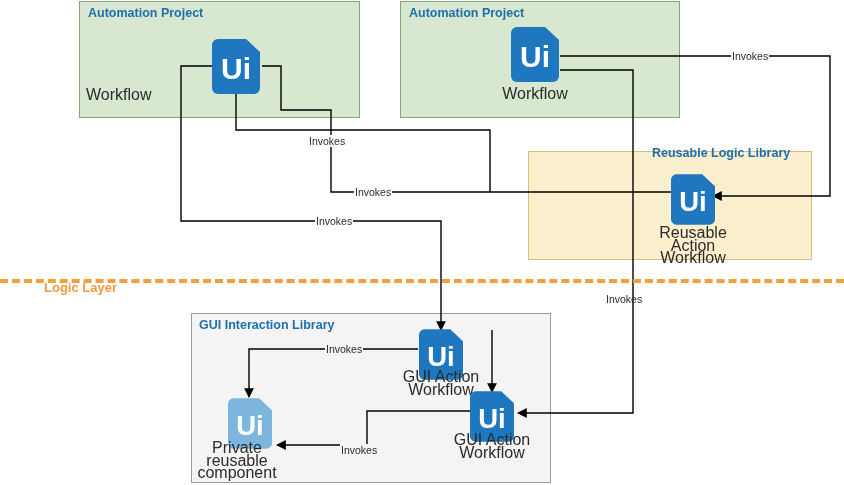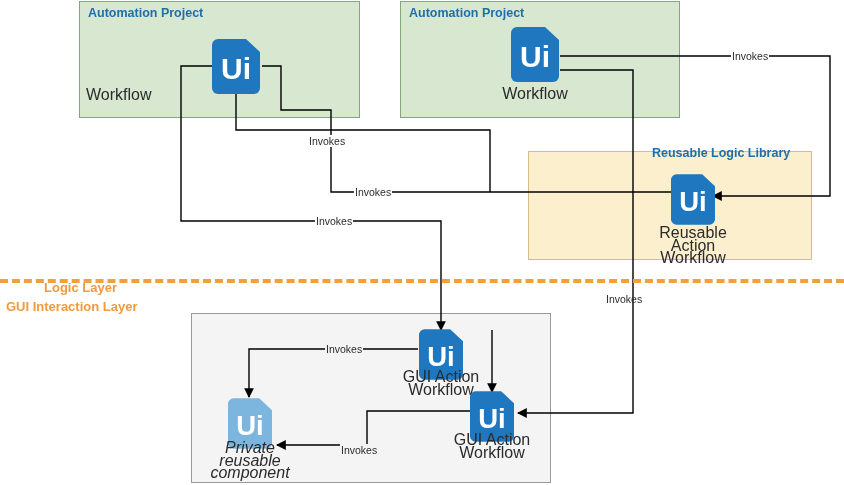--- a/index.html
+++ b/index.html
@@ -43,20 +43,21 @@
   <div class="box box-green" style="left:79px;top:1px;width:281px;height:117px;"></div>
   <div class="box-title" style="left:88px;top:6px;">Automation Project</div>
 
   <div class="box box-green" style="left:400px;top:1px;width:280px;height:117px;"></div>
   <div class="box-title" style="left:409px;top:6px;">Automation Project</div>
 
   <div class="box box-yellow" style="left:528px;top:151px;width:284px;height:109px;"></div>
   <div class="box-title" style="left:652px;top:146px;">Reusable Logic Library</div>
 
   <div class="box box-gray" style="left:191px;top:313px;width:360px;height:170px;"></div>
+  <div class="box-title" style="left:199px;top:318px;">GUI Interaction Library</div>
 
   <svg class="edges" viewBox="0 0 844 485" xmlns="http://www.w3.org/2000/svg">
     <defs>
       <marker id="arrow" viewBox="0 0 10 10" refX="9" refY="5" markerWidth="7" markerHeight="7" orient="auto-start-reverse">
         <path d="M 0 0 L 10 5 L 0 10 z" fill="#000000"></path>
       </marker>
     </defs>
     <g fill="none" stroke="#000000" stroke-width="1.4">
 
       <path d="M 212,66 L 181,66 L 181,221 L 441,221 L 441,330" marker-end="url(#arrow)"></path>
@@ -127,20 +128,19 @@
   </div>
   <div class="caption" style="left:447px;top:434px;width:90px;">GUI Action
 Workflow</div>
 
   <div class="uipath" style="left:228px;top:398px;">
     <svg width="44" height="51" viewBox="0 0 48 55" xmlns="http://www.w3.org/2000/svg">
       <path d="M6,0 H34 L48,13 V49 A6,6 0 0 1 42,55 H6 A6,6 0 0 1 0,49 V6 A6,6 0 0 1 6,0 Z" fill="#7cb6de"></path>
       <text x="24" y="40" font-family="Liberation Sans, sans-serif" font-size="30" font-weight="bold" fill="#ffffff" text-anchor="middle">Ui</text>
     </svg>
   </div>
-  <div class="caption" style="left:195px;top:442px;width:110px;font-style:italic;">Private reusable
+  <div class="caption" style="left:182px;top:442px;width:110px;">Private reusable
 component</div>
 
   <div class="layer-name" style="left:44px;top:260px;margin-top:20px;">Logic Layer</div>
   <div class="layer-divider" style="top:279px;"></div>
-  <div class="layer-name" style="left:6px;top:299px;">GUI Interaction Layer</div>
 
 </div>
 
 </body></html>

